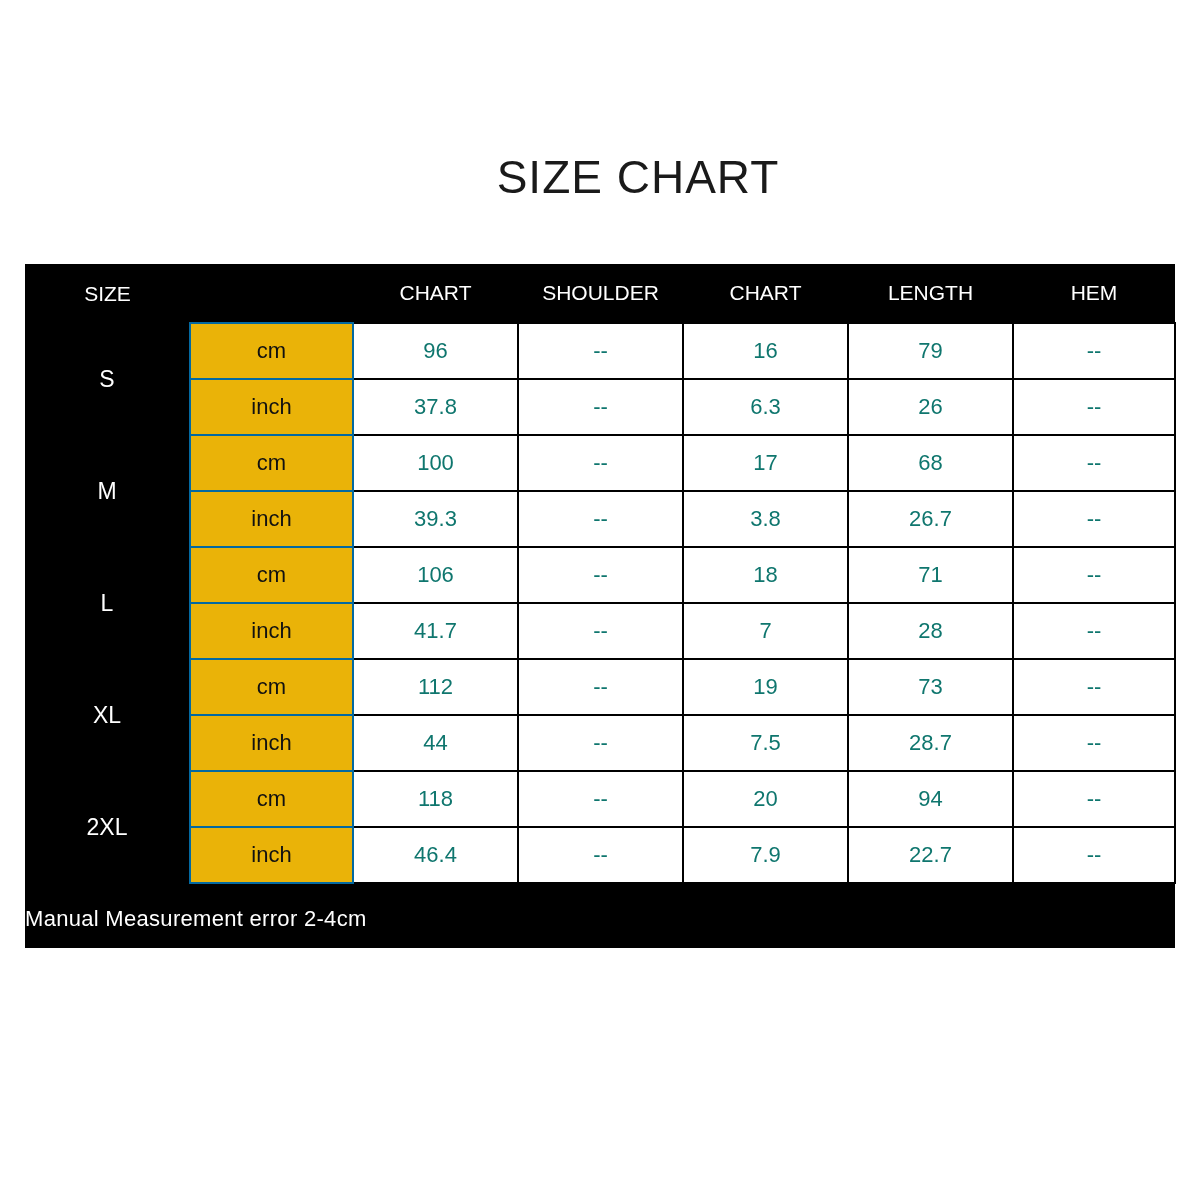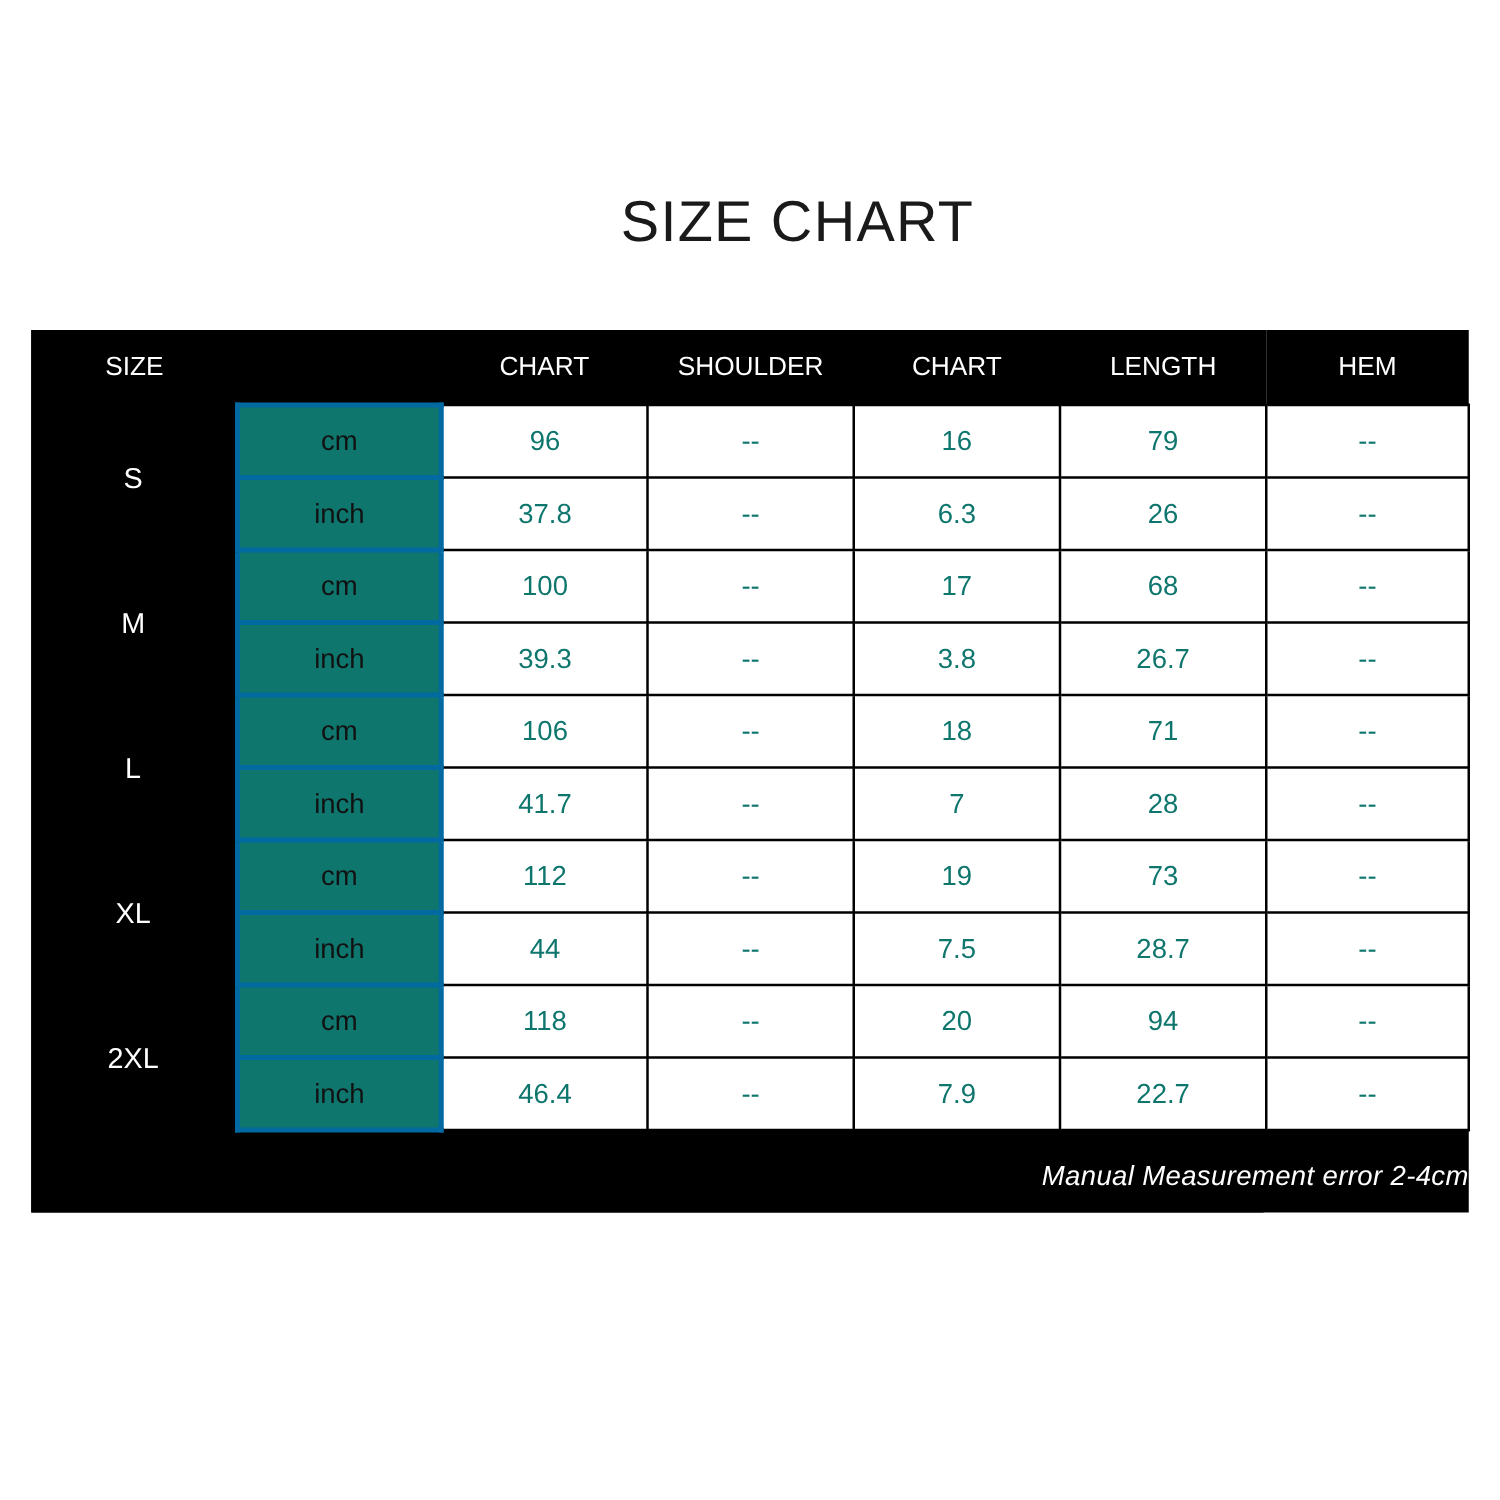--- a/index.html
+++ b/index.html
@@ -74,38 +74,37 @@
   .data-cell {
     background: #ffffff;
     color: #0f766e;
     font-size: 22px;
     text-align: center;
     height: 54px;
     vertical-align: middle;
     border: 2px solid #000000;
   }
   .unit-cell {
-    background: #0f766e;
+    background: #eab308;
     color: #111111;
     font-size: 22px;
     text-align: center;
     height: 54px;
     vertical-align: middle;
-    border: 4px solid #0369a1;
+    border: 2px solid #0369a1;
   }
   .footer-cell {
     background: #000000;
     color: #ffffff;
     font-size: 22px;
-    text-align: right;
+    text-align: left;
     height: 58px;
     vertical-align: middle;
     border: none;
     letter-spacing: 0.3px;
-    font-style: italic;
   }
   .spacer-row td {
     height: 6px;
     background: #000000;
     border: none;
   }
 </style>
 </head>
 <body>
 

